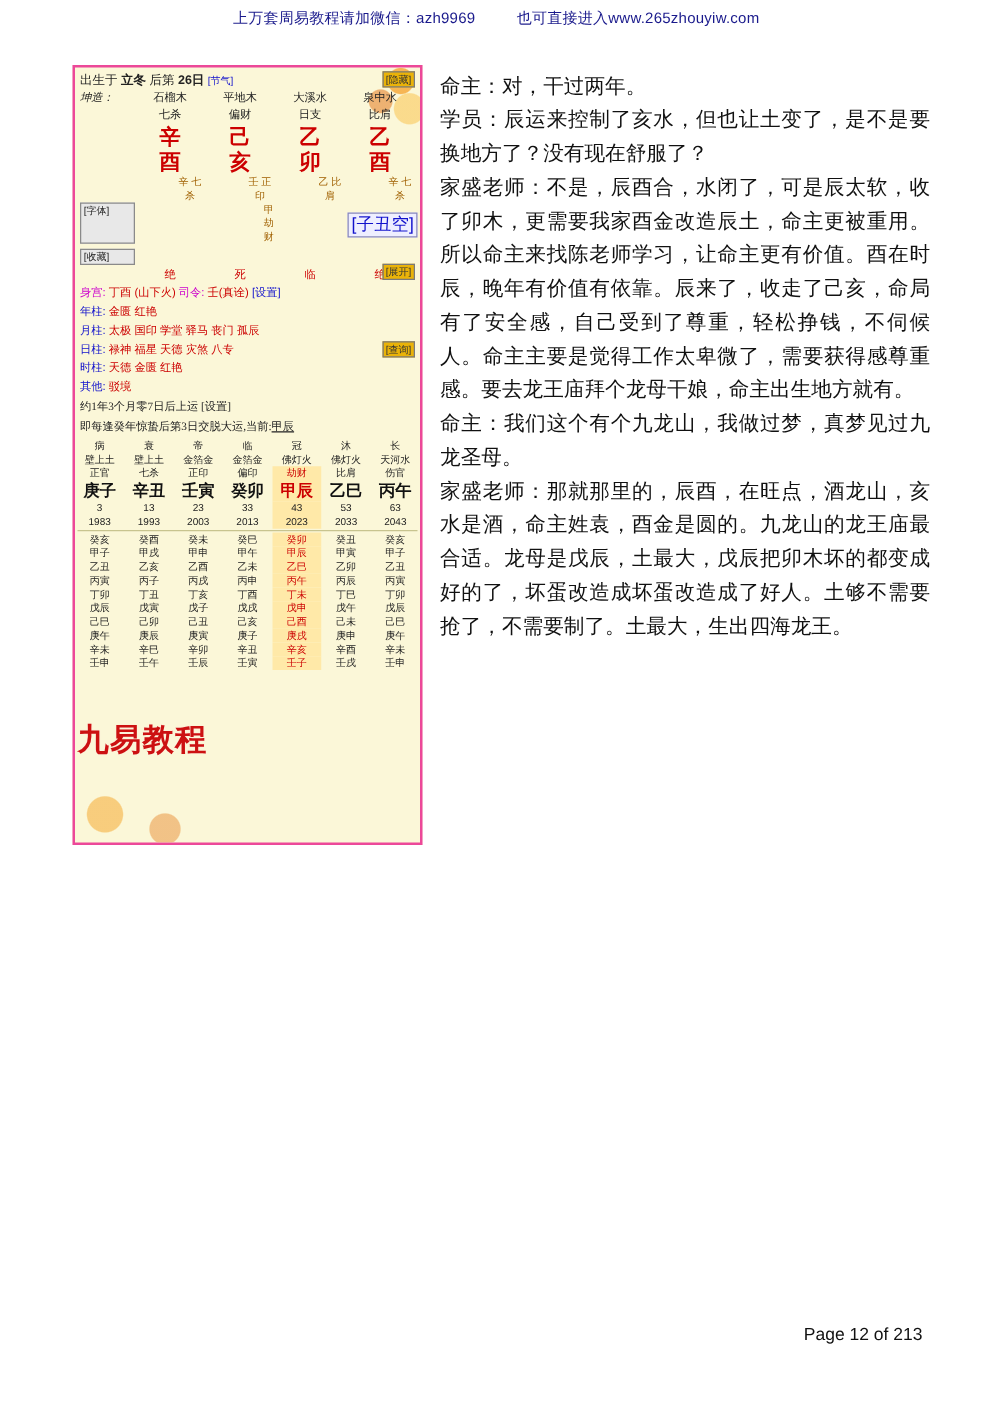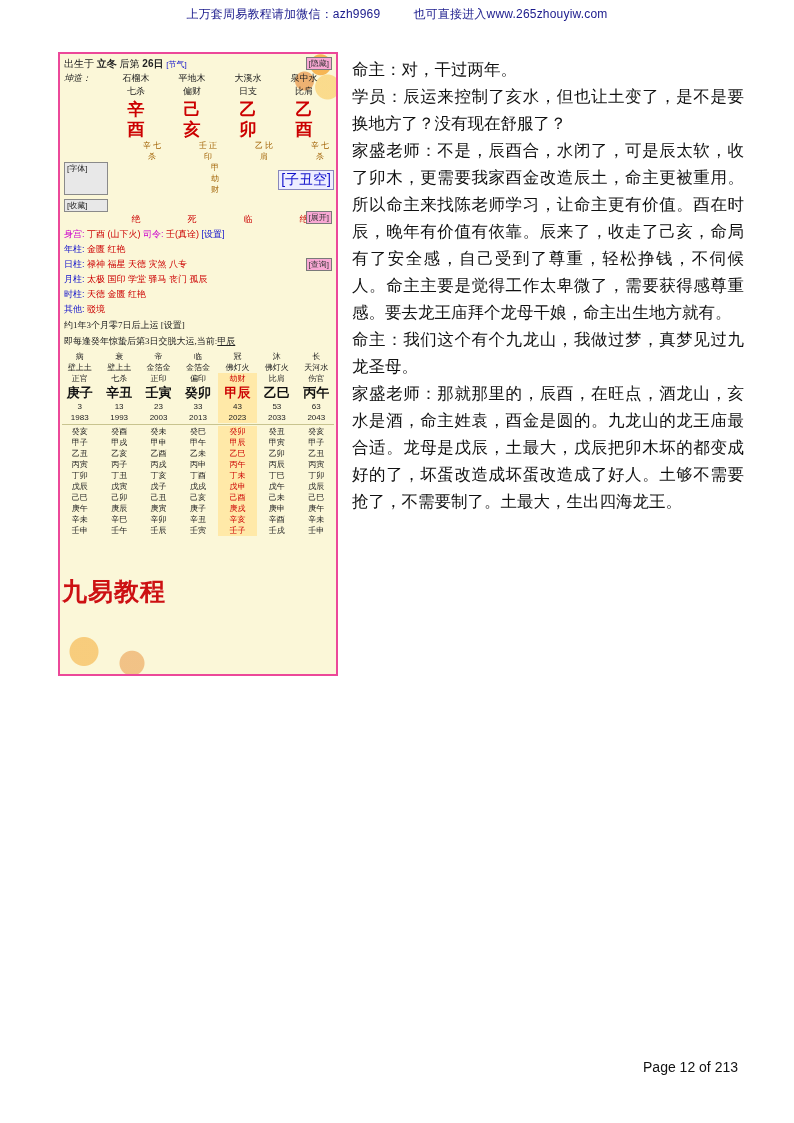--- a/index.html
+++ b/index.html
@@ -83,21 +83,21 @@
     position: relative;
     z-index: 2;
   }
   .line1 b { font-weight: bold; }
   .tag {
     color: #1111cc;
     font-size: 8px;
   }
   .tag-box {
     border: 1px solid #7a7a7a;
-    background: #f9a8d4;
+    background: #eab308;
     padding: 0 2px;
     font-size: 8px;
     color: #333;
     margin-left: 2px;
   }
   .grid-head {
     display: grid;
     grid-template-columns: 44px 1fr 1fr 1fr 1fr;
     padding: 1px 4px 0 4px;
     font-size: 9px;
@@ -346,27 +346,27 @@
       <span class="k">司令:</span>
       <span class="r">壬(真诠)</span>
       <span class="v">[设置]</span>
     </div>
 
     <div class="info-line">
       <span class="v">年柱:</span>
       <span class="r">金匮 红艳</span>
     </div>
     <div class="info-line">
+      <span class="v">月柱:</span>
+      <span class="r">太极 国印 学堂 驿马 丧门 孤辰</span>
+    </div>
+    <div class="info-line">
       <span class="v">日柱:</span>
       <span class="r">禄神 福星 天德 灾煞 八专</span>
       <span style="float:right" class="tag-box">[查询]</span>
-    </div>
-    <div class="info-line">
-      <span class="v">月柱:</span>
-      <span class="r">太极 国印 学堂 驿马 丧门 孤辰</span>
     </div>
     <div class="info-line">
       <span class="v">时柱:</span>
       <span class="r">天德 金匮 红艳</span>
     </div>
     <div class="info-line">
       <span class="v">其他:</span>
       <span class="r">驳境</span>
     </div>
 

